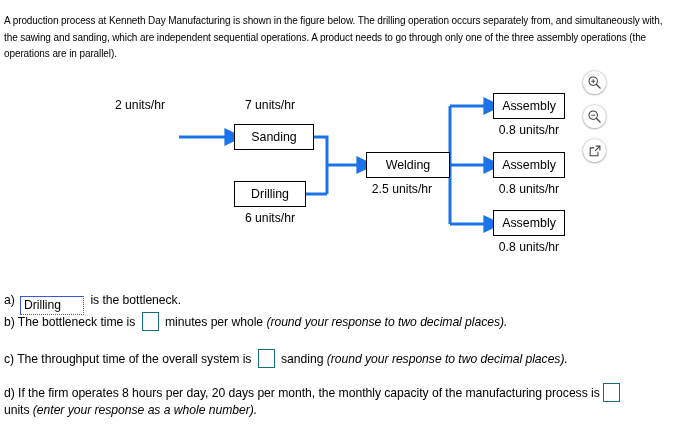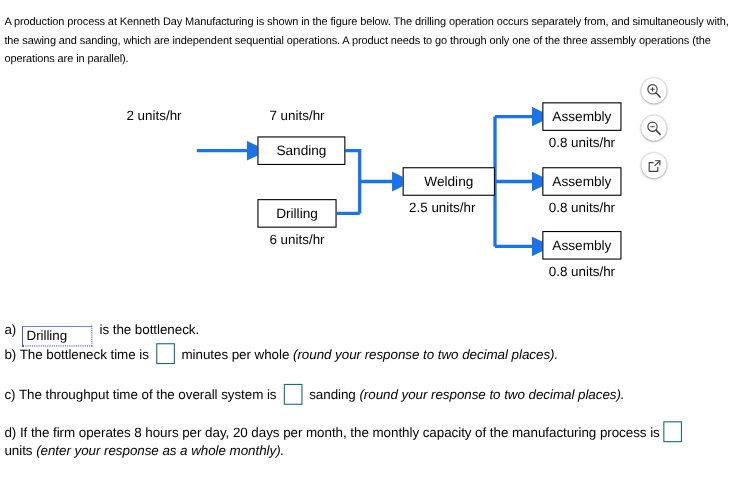--- a/index.html
+++ b/index.html
@@ -235,14 +235,14 @@
 <div class="question" style="left:4px; top:349px;">
   <span>c) The throughput time of the overall system is</span>
   <span class="answer-blank"></span>
   <span>sanding</span>
   <em>(round your response to two decimal places).</em>
 </div>
 
 <div class="question" id="question-d" style="left:4px; top:383px;">
   <span>d) If the firm operates 8 hours per day, 20 days per month, the monthly capacity of the manufacturing process is</span><span class="answer-blank"></span><br>
   <span>units</span>
-  <em>(enter your response as a whole monthly).</em>
+  <em>(enter your response as a whole number).</em>
 </div>
 
 </body></html>

